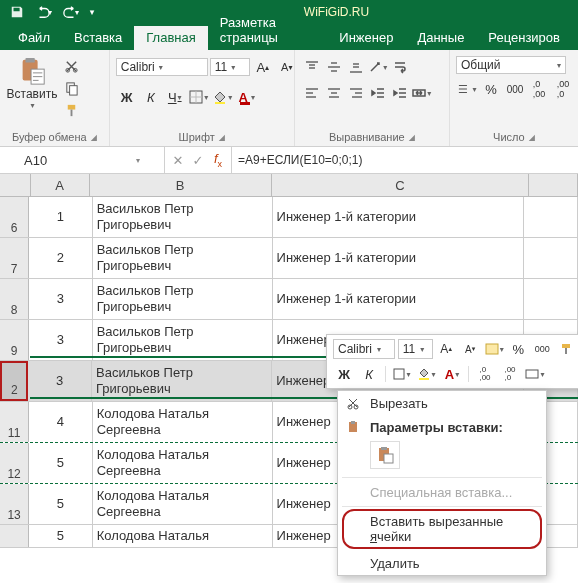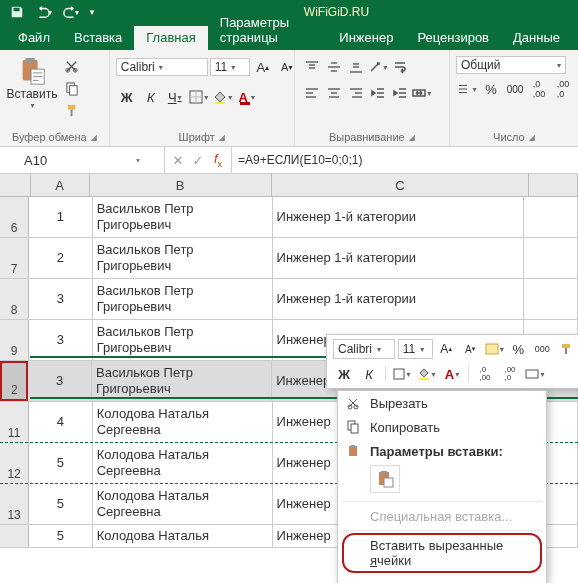--- a/index.html
+++ b/index.html
@@ -93,24 +93,24 @@
       </div>
     <div class="qbtn" style="width:14px;font-size:9px">▾</div>
   </div>
   <div class="title">WiFiGiD.RU</div>
 </div>
 
 <div class="tabs">
   <div class="tab">Файл</div>
   <div class="tab">Вставка</div>
   <div class="tab active">Главная</div>
-  <div class="tab">Параметры страницы</div>
+  <div class="tab">Разметка страницы</div>
   <div class="tab">Инженер</div>
+  <div class="tab">Данные</div>
   <div class="tab">Рецензиров</div>
-  <div class="tab">Данные</div>
 </div>
 
 <div class="ribbon">
 
   <div class="group" style="width:102px">
     <div class="controls">
       <div class="bigbtn">
         <svg class="bicon" viewBox="0 0 32 32">
             <rect x="6" y="4" width="16" height="22" fill="#c9885a" rx="2"></rect>
             <rect x="9" y="2" width="10" height="5" fill="#999" rx="1"></rect>
@@ -450,29 +450,20 @@
             <path d="M3 3l8 8M11 3L3 11" stroke="#555"></path>
             <circle cx="4" cy="11" r="2" fill="none" stroke="#555"></circle>
             <circle cx="10" cy="11" r="2" fill="none" stroke="#555"></circle>
           </svg>
         </span>
       <span>Вырезать</span>
     </div>
     <div class="mi">
       <span class="micon">
           <svg width="14" height="14">
-            <rect x="2" y="1" width="7" height="9" fill="none" stroke="#555"></rect>
-            <rect x="5" y="4" width="7" height="9" fill="#fff" stroke="#555"></rect>
-          </svg>
-        </span>
-      <span>Копировать</span>
-    </div>
-    <div class="mi">
-      <span class="micon">
-          <svg width="14" height="14">
             <rect x="3" y="2" width="8" height="10" fill="#c9885a"></rect>
             <rect x="5" y="1" width="4" height="3" fill="#999"></rect>
           </svg>
         </span>
       <span style="font-weight:700">Параметры вставки:</span>
     </div>
     <div class="pasterow">
       <div class="pbtn">
           <svg width="18" height="18">
             <rect x="3" y="2" width="10" height="13" fill="#c9885a"></rect>

